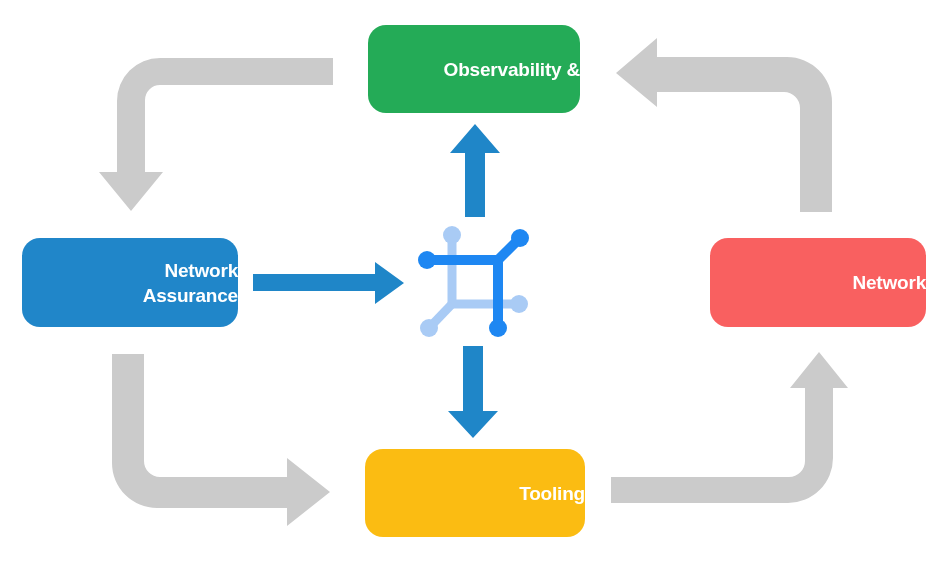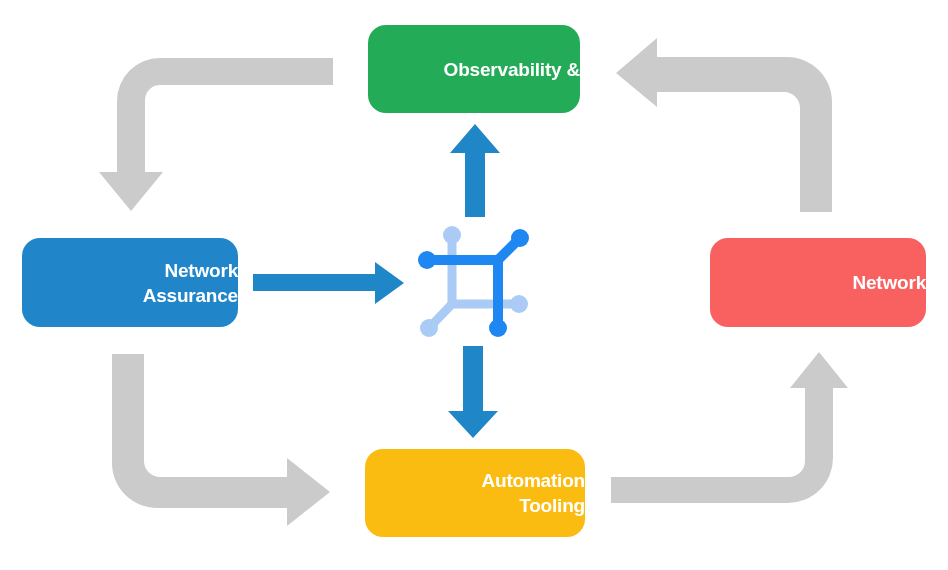--- a/index.html
+++ b/index.html
@@ -100,17 +100,16 @@
   <div class="node node-left">
     <span>Network</span>
     <span>Assurance</span>
   </div>
 
   <div class="node node-right">
     <span>Network</span>
   </div>
 
   <div class="node node-bottom">
-    <span>Automation</span>
     <span>Tooling</span>
   </div>
 
 </div>
 
 </body></html>

